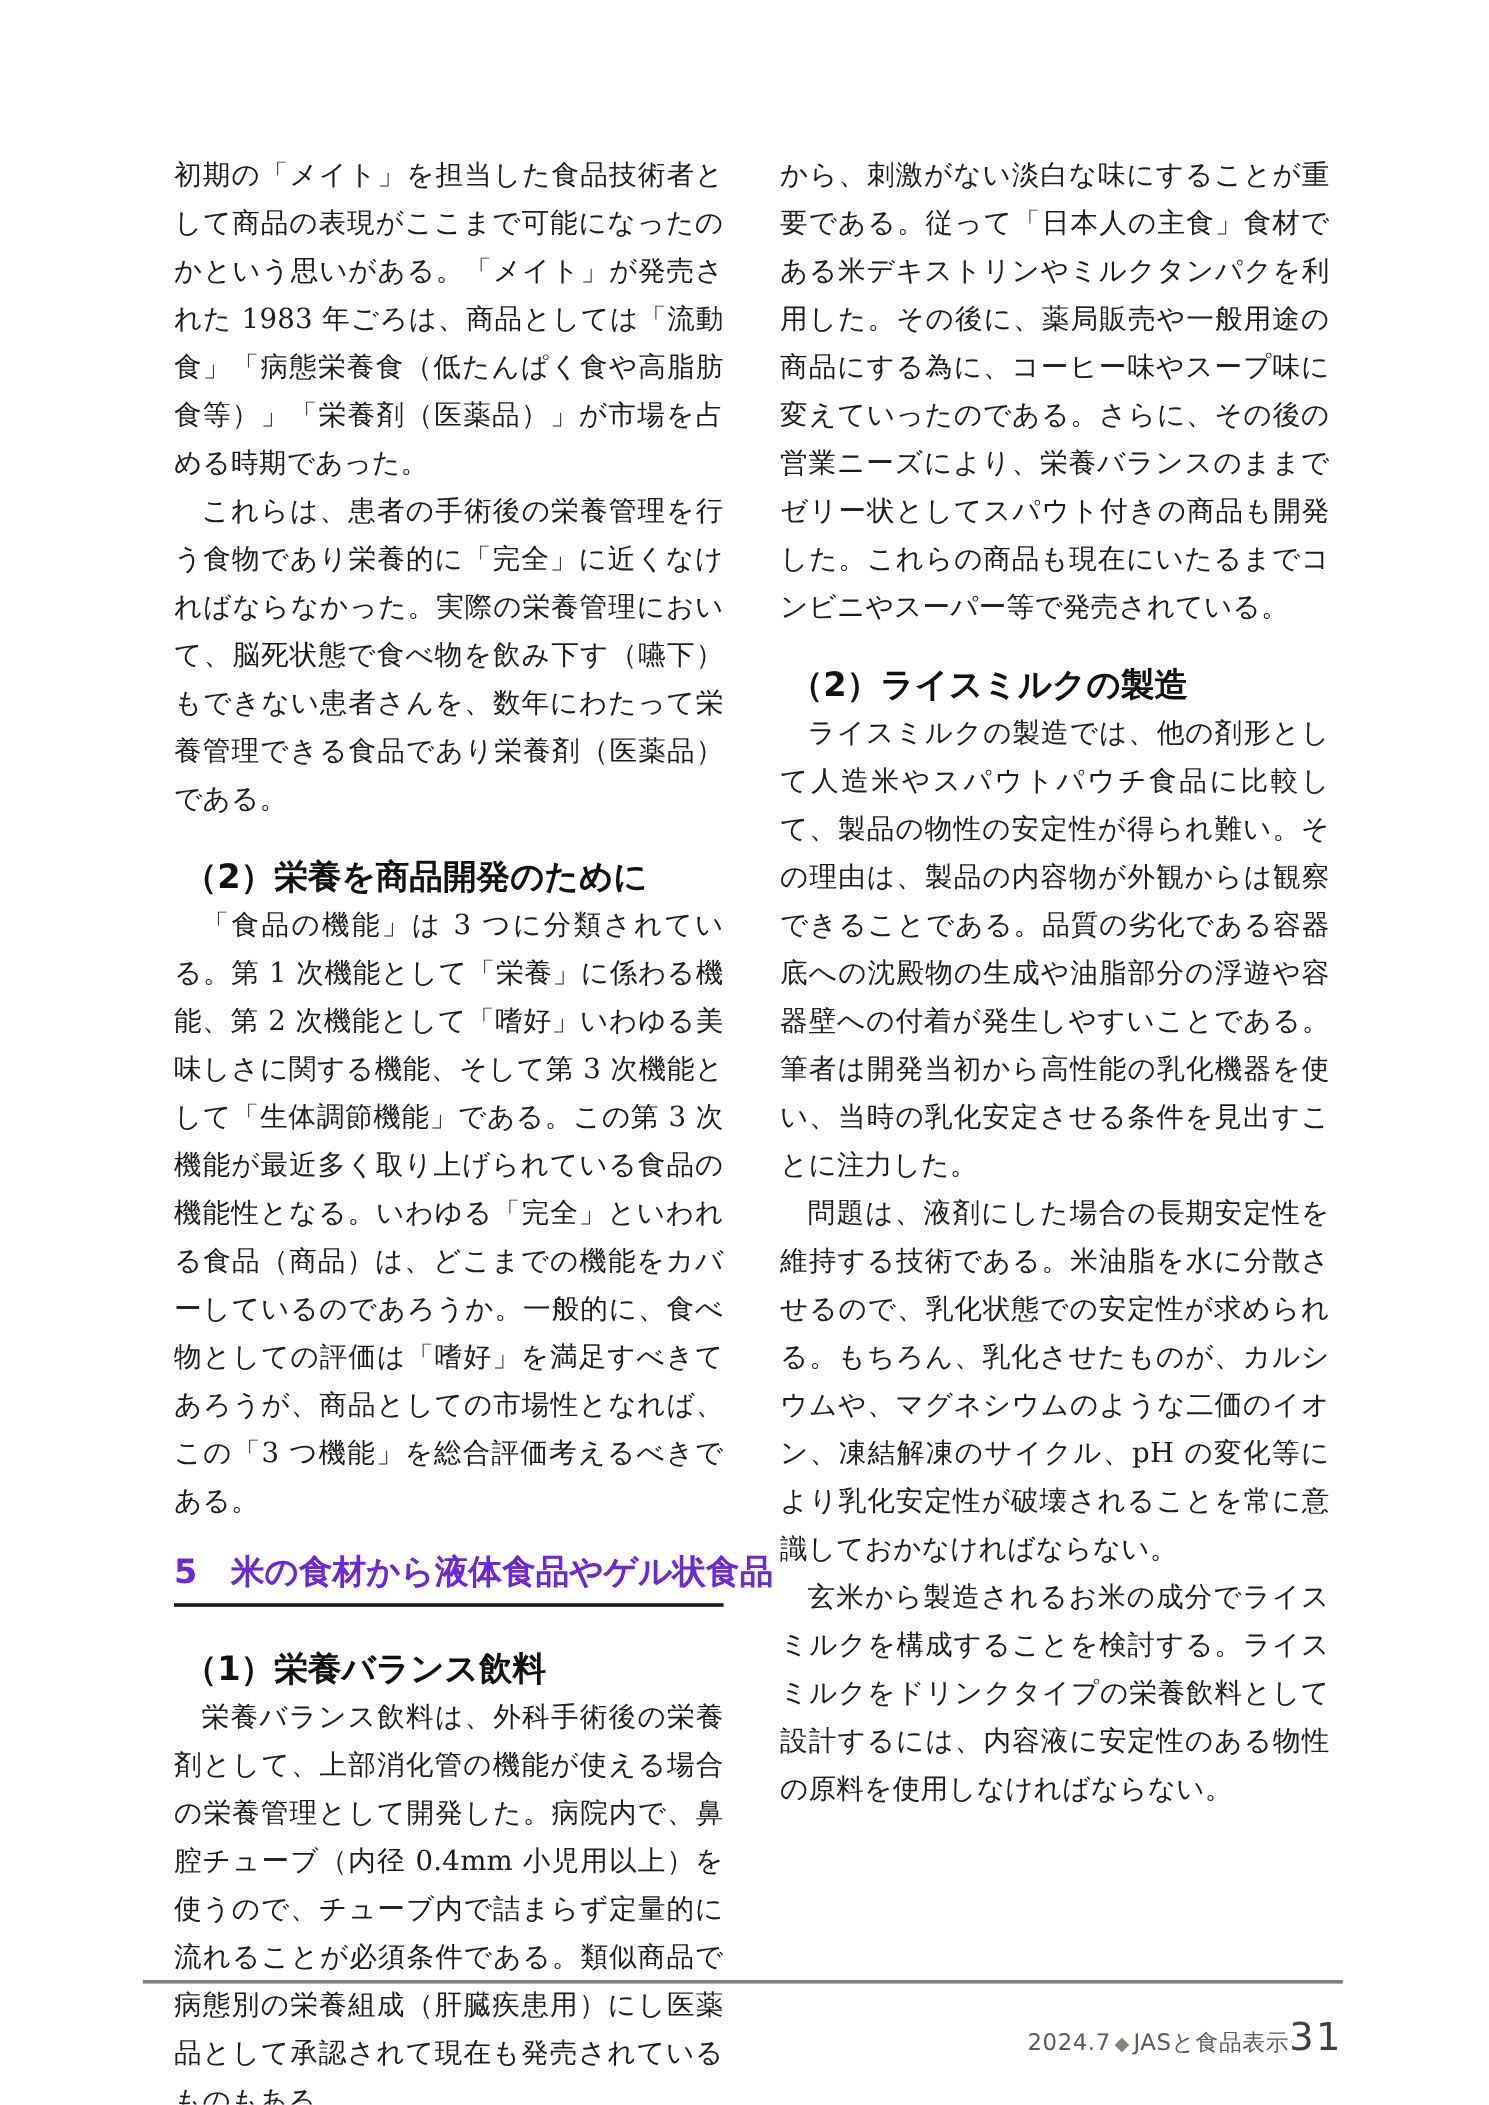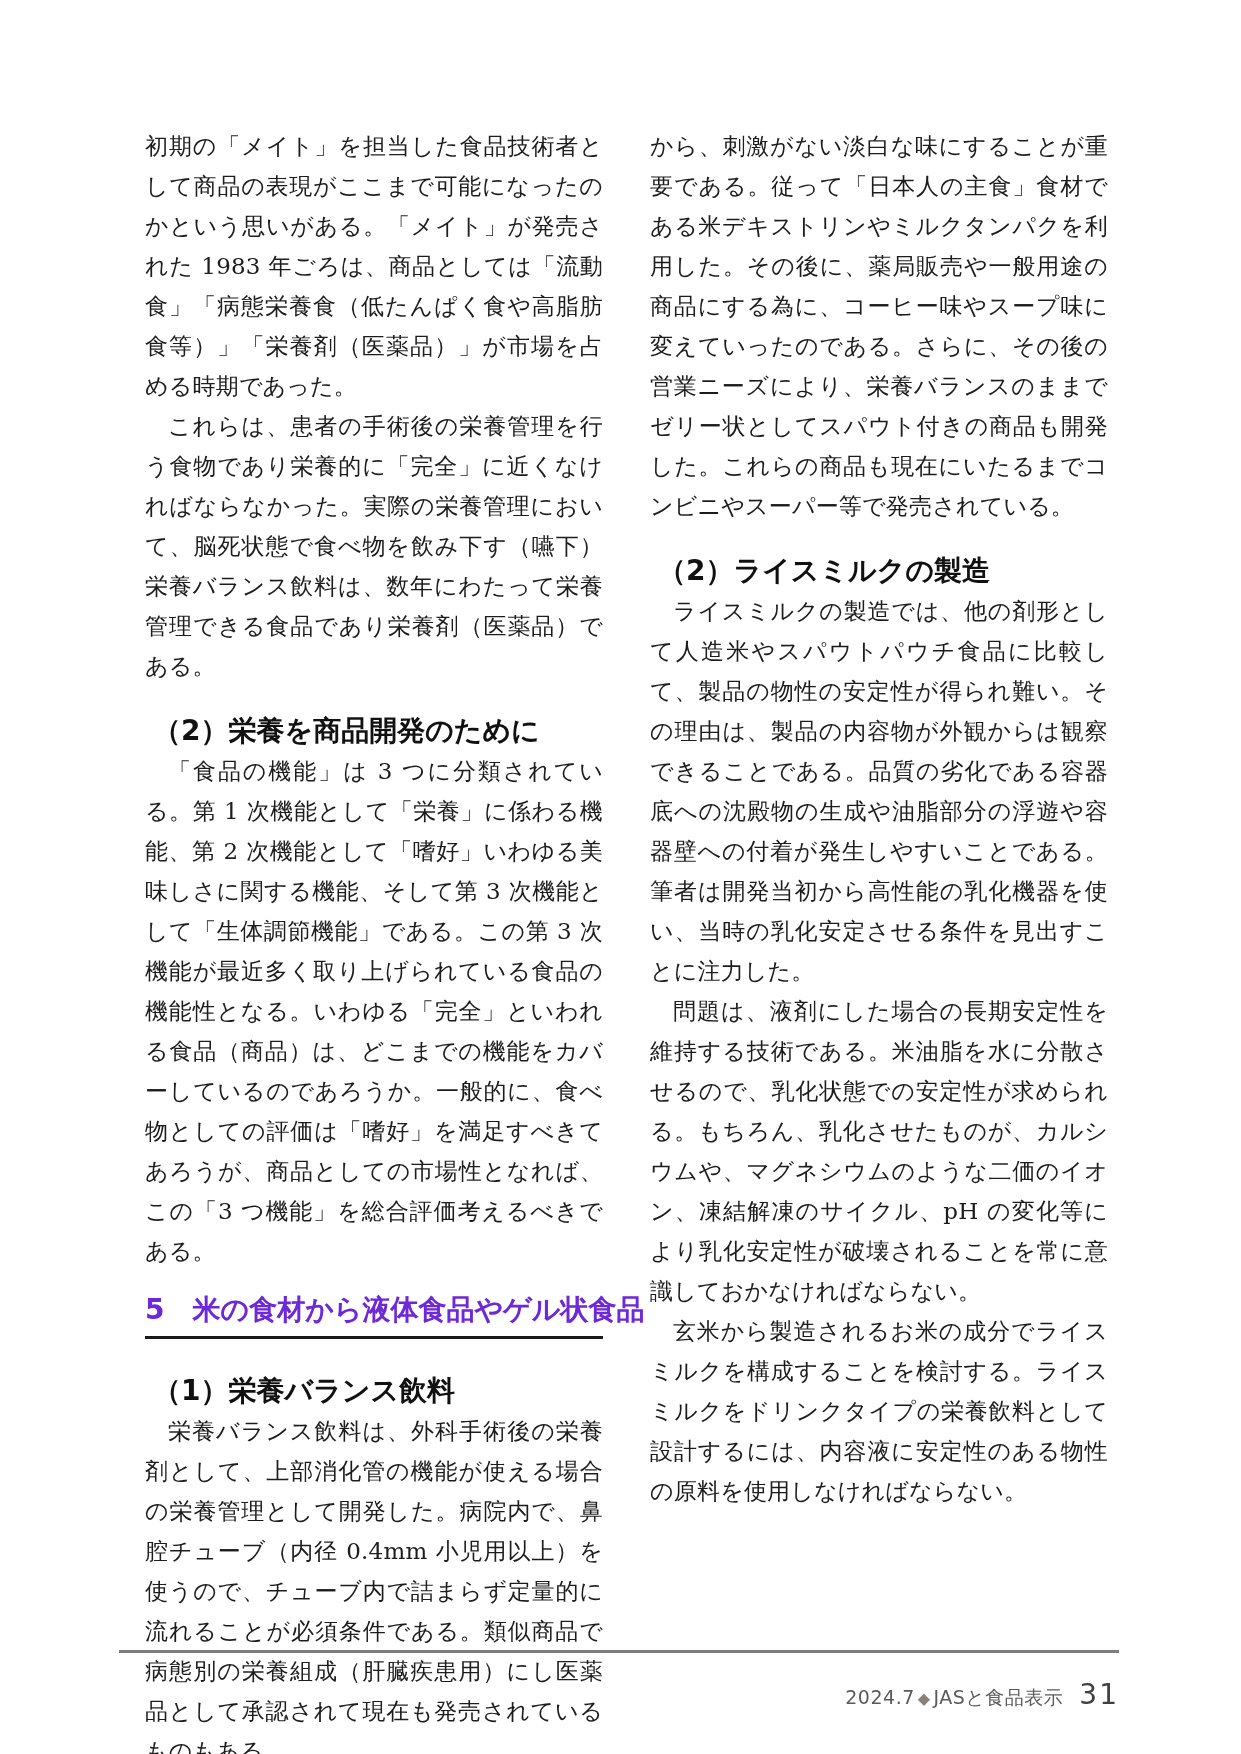--- a/index.html
+++ b/index.html
@@ -77,34 +77,33 @@
     font-size: 19px;
     color: #5a5a5a;
     letter-spacing: 0.5px;
   }
   .footer-text .diamond {
     color: #8a8278;
     font-size: 16px;
     margin: 0 3px;
   }
   .footer-text .pagenum {
-    font-size: 28px;
+    font-size: 32px;
     color: #3f3f3f;
-    margin-left: 16px;
     letter-spacing: 2px;
   }
 </style>
 </head>
 <body>
 
 <div class="page">
 
   <div class="column left">
     <p class="body">初期の「メイト」を担当した食品技術者として商品の表現がここまで可能になったのかという思いがある。「メイト」が発売された 1983 年ごろは、商品としては「流動食」「病態栄養食（低たんぱく食や高脂肪食等）」「栄養剤（医薬品）」が市場を占める時期であった。</p>
-    <p class="body indent">これらは、患者の手術後の栄養管理を行う食物であり栄養的に「完全」に近くなければならなかった。実際の栄養管理において、脳死状態で食べ物を飲み下す（嚥下）栄養バランス飲料は、数年にわたって栄養管理できる食品であり栄養剤（医薬品）である。</p>
+    <p class="body indent">これらは、患者の手術後の栄養管理を行う食物であり栄養的に「完全」に近くなければならなかった。実際の栄養管理において、脳死状態で食べ物を飲み下す（嚥下）もできない患者さんを、数年にわたって栄養管理できる食品であり栄養剤（医薬品）である。</p>
     <h3 class="subhead">（2）栄養を商品開発のために</h3>
     <p class="body indent">「食品の機能」は 3 つに分類されている。第 1 次機能として「栄養」に係わる機能、第 2 次機能として「嗜好」いわゆる美味しさに関する機能、そして第 3 次機能として「生体調節機能」である。この第 3 次機能が最近多く取り上げられている食品の機能性となる。いわゆる「完全」といわれる食品（商品）は、どこまでの機能をカバーしているのであろうか。一般的に、食べ物としての評価は「嗜好」を満足すべきてあろうが、商品としての市場性となれば、この「3 つ機能」を総合評価考えるべきである。</p>
     <h2 class="chapter">5　米の食材から液体食品やゲル状食品</h2>
     <h3 class="subhead after-chapter">（1）栄養バランス飲料</h3>
     <p class="body indent">栄養バランス飲料は、外科手術後の栄養剤として、上部消化管の機能が使える場合の栄養管理として開発した。病院内で、鼻腔チューブ（内径 0.4mm 小児用以上）を使うので、チューブ内で詰まらず定量的に流れることが必須条件である。類似商品で病態別の栄養組成（肝臓疾患用）にし医薬品として承認されて現在も発売されているものもある。</p>
 
   </div>
 
   <div class="column right">
     <p class="body">から、刺激がない淡白な味にすることが重要である。従って「日本人の主食」食材である米デキストリンやミルクタンパクを利用した。その後に、薬局販売や一般用途の商品にする為に、コーヒー味やスープ味に変えていったのである。さらに、その後の営業ニーズにより、栄養バランスのままでゼリー状としてスパウト付きの商品も開発した。これらの商品も現在にいたるまでコンビニやスーパー等で発売されている。</p>

